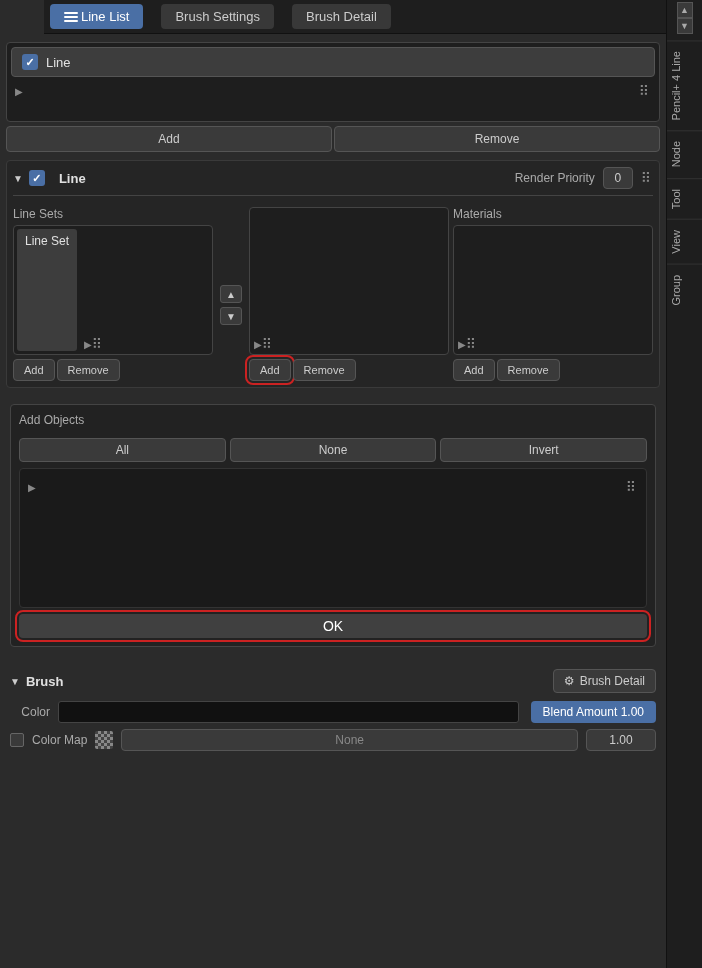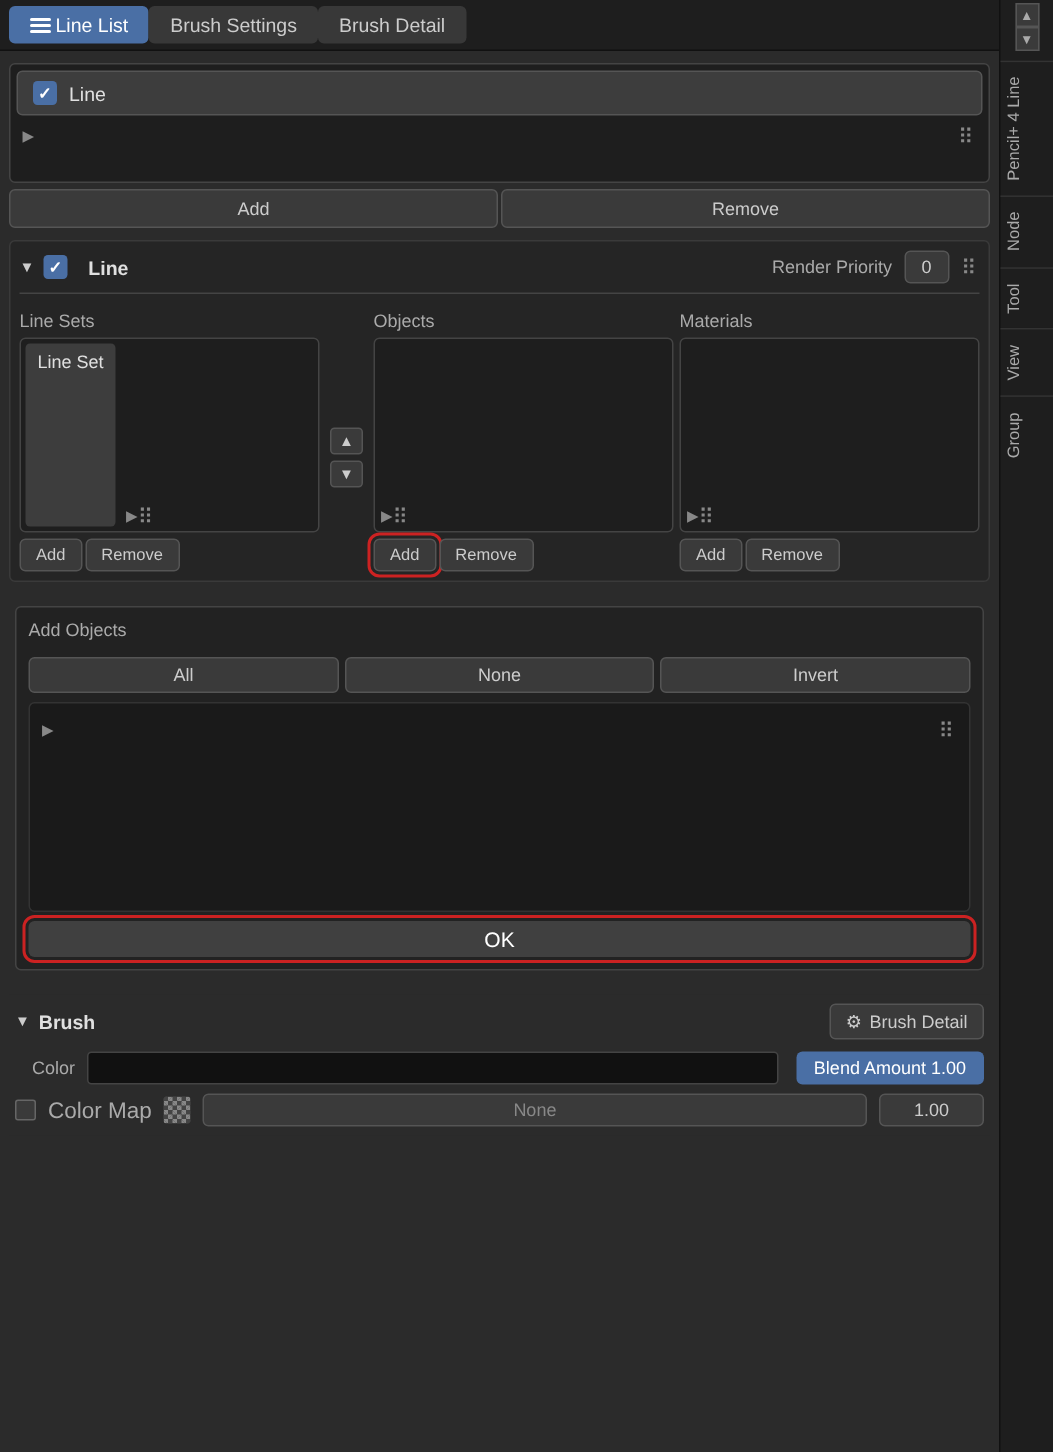--- a/index.html
+++ b/index.html
@@ -21,22 +21,23 @@
       background: #2b2b2b;
       padding: 0;
     }
 
     
     .tab-bar {
       display: flex;
       align-items: center;
       background: #1e1e1e;
       padding: 4px 6px;
-      gap: 0;
+      gap: 18px;
       border-bottom: 1px solid #111;
+      margin-left: 44px;
     }
 
     .tab-btn {
       padding: 5px 14px;
       border: none;
       border-radius: 4px;
       cursor: pointer;
       font-size: 13px;
       color: #ccc;
       background: #383838;
@@ -603,21 +604,20 @@
           </div>
         </div>
 
         <div class="arrows-col">
           <div style="margin-top:18px;"></div>
           <div class="arrow-btn">▲</div>
           <div class="arrow-btn">▼</div>
         </div>
 
         <div style="flex:1;display:flex;flex-direction:column;">
-          <div class="col-label">Objects</div>
           <div class="col-list">
             <div class="col-footer" style="margin-top:auto;">
               <span class="arrow-right">▶</span>
               <span class="dots">⠿</span>
             </div>
           </div>
           <div class="col-btn-row" style="margin-top:4px;display:flex;gap:2px;">
             <button class="col-btn highlight-red">Add</button>
             <button class="col-btn">Remove</button>
           </div>
@@ -668,21 +668,21 @@
       </div>
 
       <div class="color-row">
         <span class="color-label">Color</span>
         <div class="color-swatch"></div>
         <button class="blend-amount-btn">Blend Amount  1.00</button>
       </div>
 
       <div class="colormap-row">
         <div class="checkbox-unchecked"></div>
-        <span style="font-size:15px;color:#aaa;">Color Map</span>
+        <span style="font-size:12px;color:#aaa;">Color Map</span>
         <div class="checkerboard"></div>
         <span class="none-dropdown">None</span>
         <span class="opacity-field">1.00</span>
       </div>
     </div>
 
   </div>
 </div>
 
 <div style="display:flex;flex-direction:column;width:36px;background:#1e1e1e;border-left:1px solid #111;">

